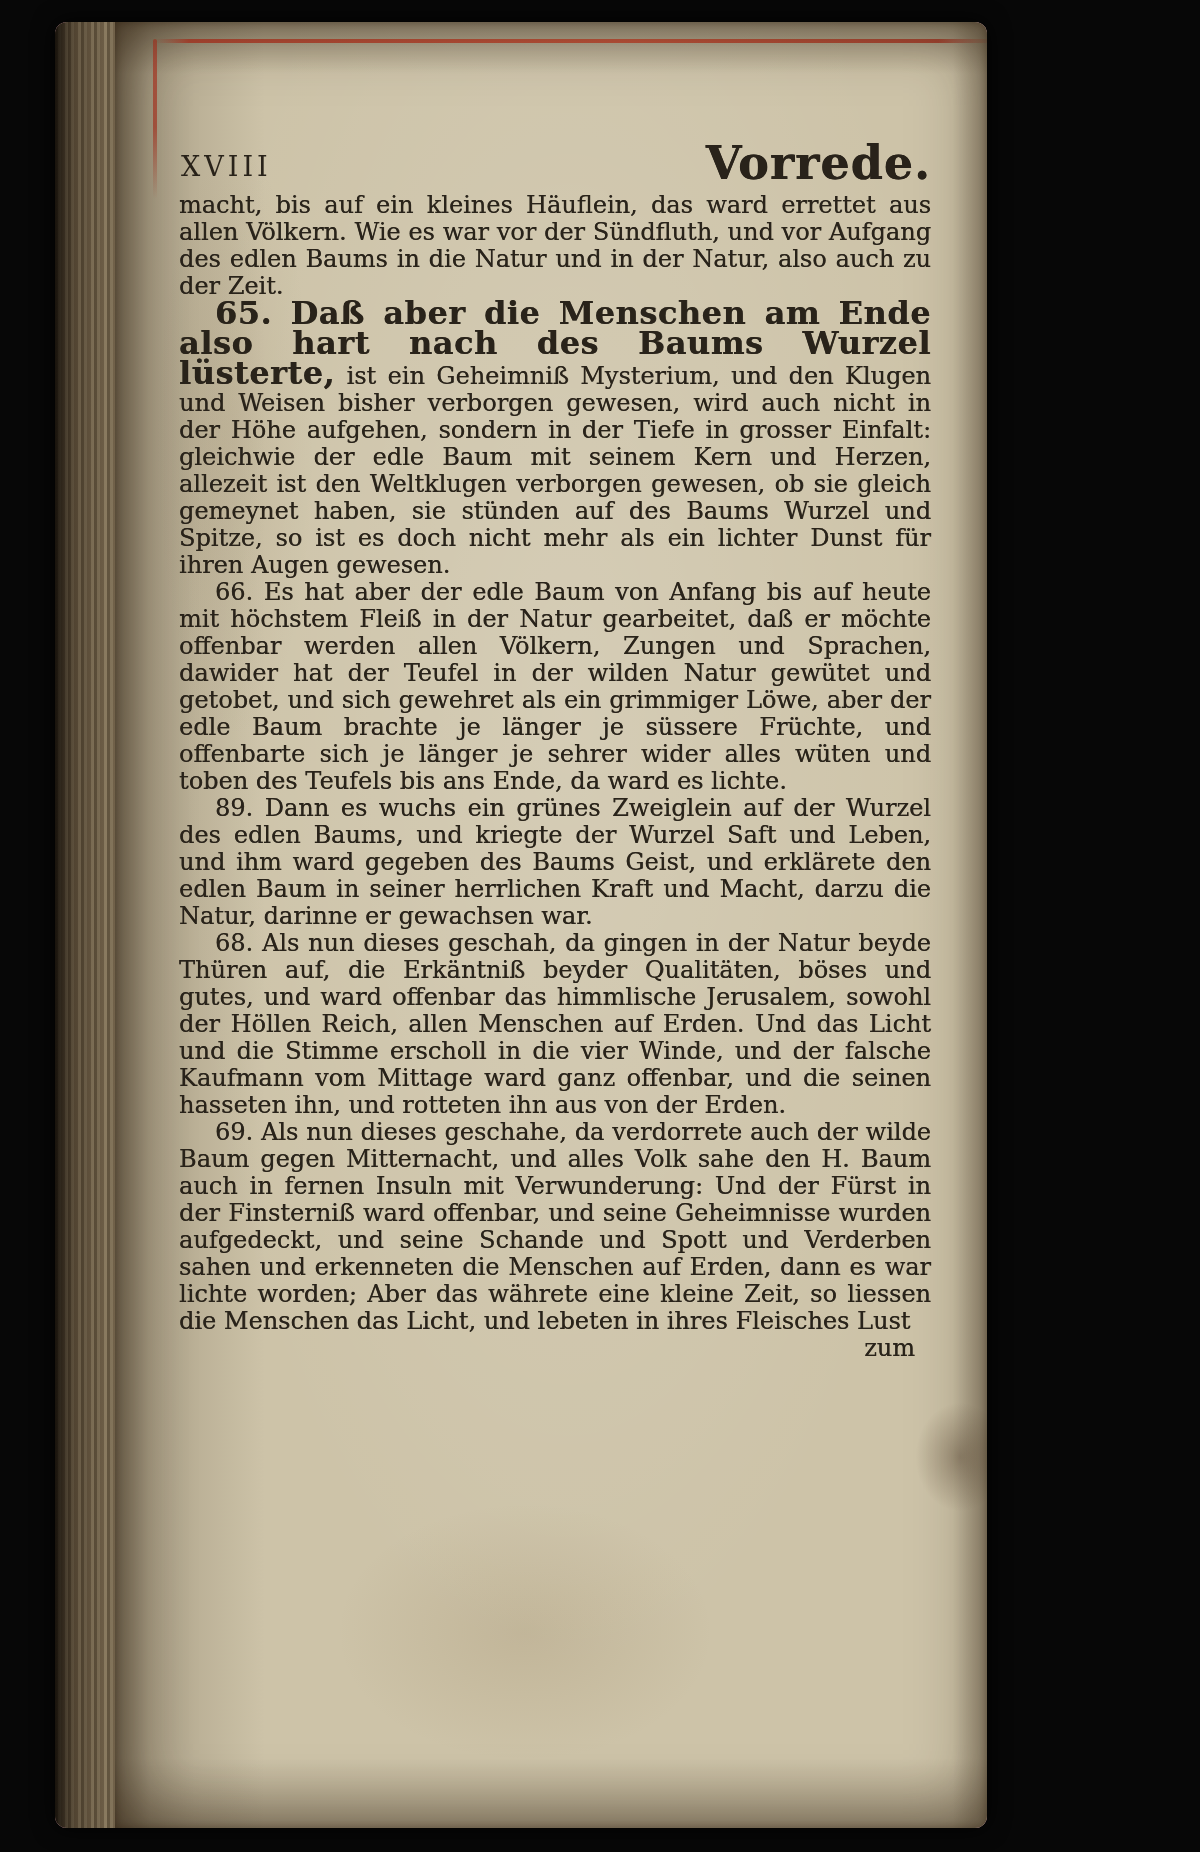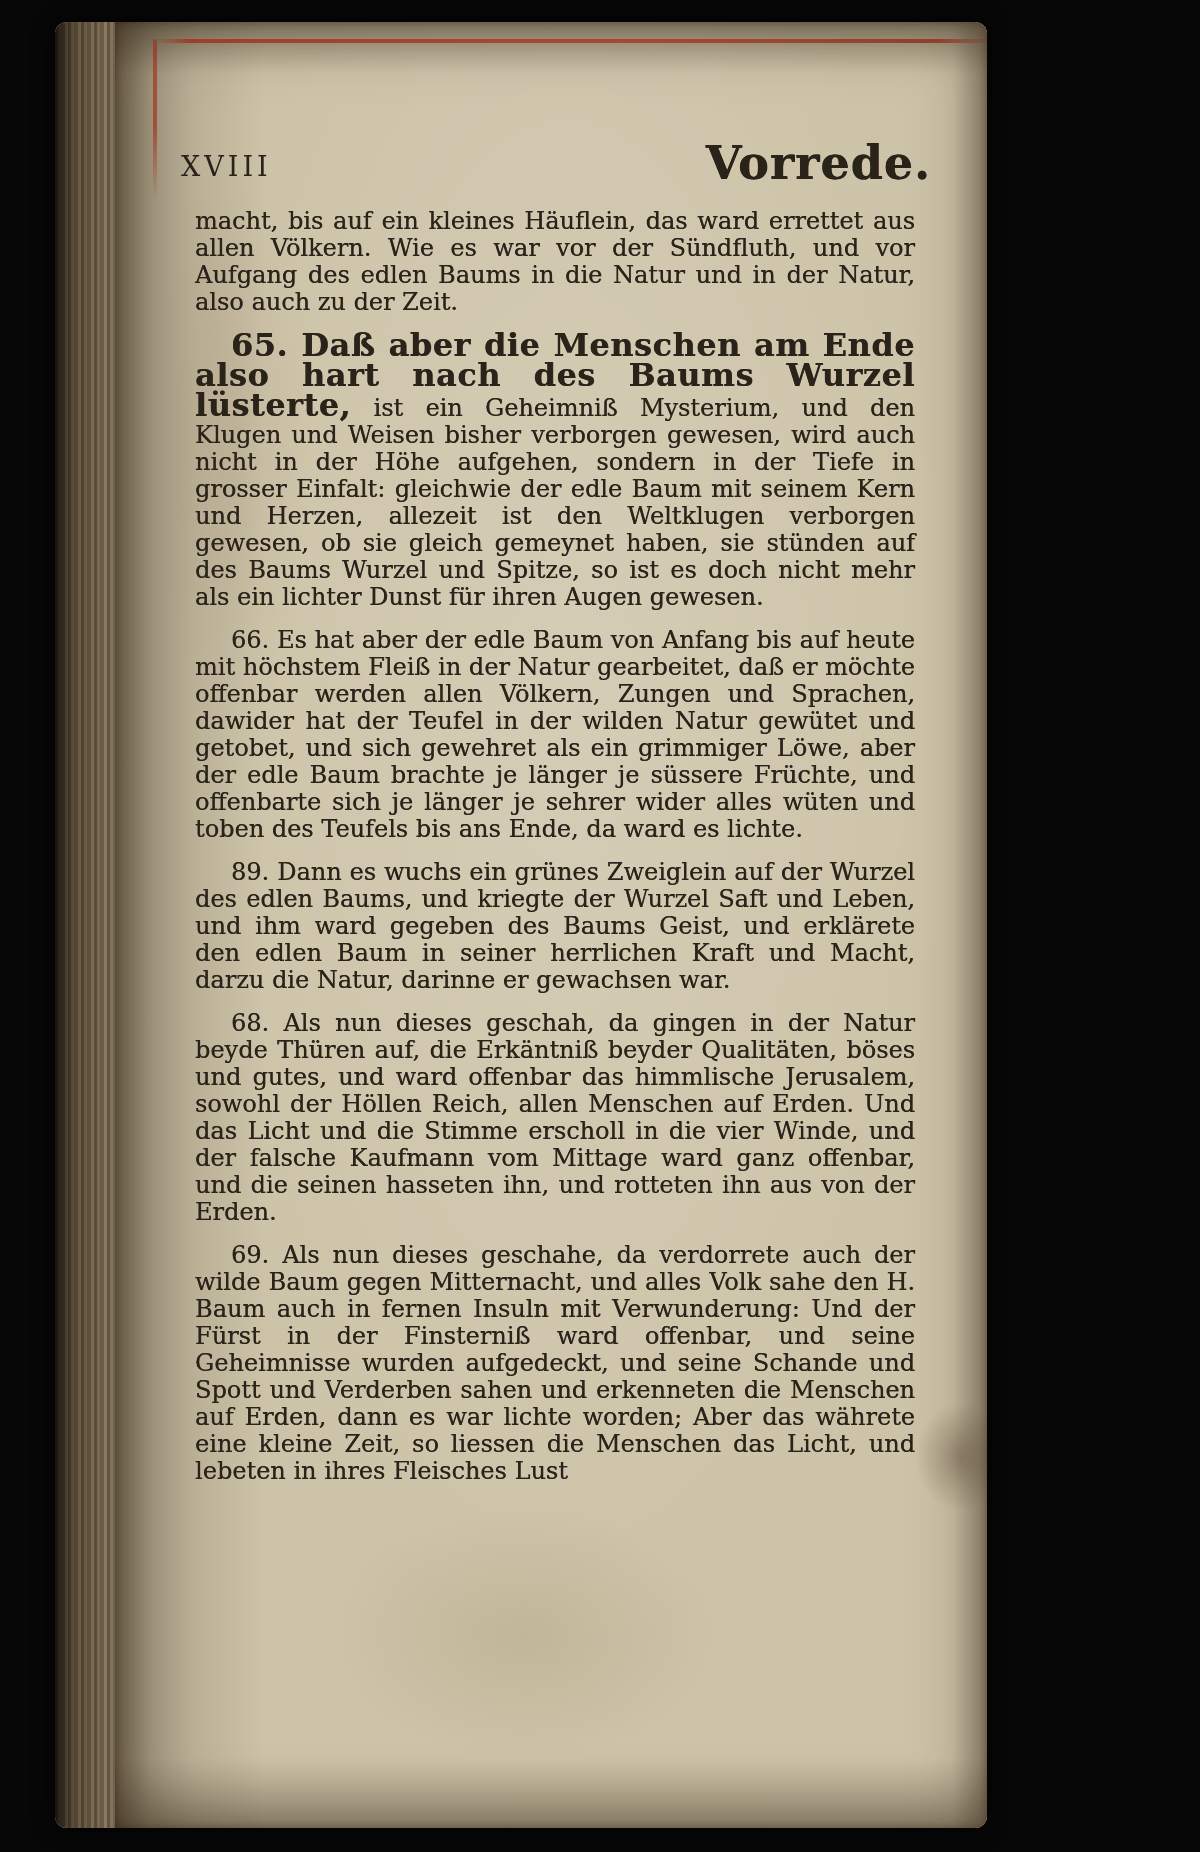--- a/index.html
+++ b/index.html
@@ -70,21 +70,21 @@
     position:absolute;left:0;right:0;bottom:2px;text-align:right;
     font-size:46px;font-weight:bold;letter-spacing:1px;
     text-shadow:0.4px 0 0 currentColor;
   }
   .page-body{
     font-size:24px;line-height:27px;
     text-align:justify;
     text-shadow:0.3px 0 0 rgba(41,35,26,0.8);
     hyphens:auto;
   }
-  .para{margin:16px;text-indent:1.5em;}
+  .para{margin:0;text-indent:1.5em;}
   .para.first{text-indent:0;}
   .lead{
     font-weight:bold;font-size:32px;letter-spacing:0.5px;
   }
   .catchword{
     text-align:right;padding-right:16px;
   }
 </style>
 </head>
 <body>
@@ -110,18 +110,19 @@
         <p class="para"><span class="lead">65. Daß aber die Menschen am Ende also hart nach des Baums Wurzel lüsterte,</span> <span>ist ein Geheimniß Mysterium, und den Klugen und Weisen bisher verborgen gewesen, wird auch nicht in der Höhe aufgehen, sondern in der Tiefe in grosser Einfalt: gleichwie der edle Baum mit seinem Kern und Herzen, allezeit ist den Weltklugen verborgen gewesen, ob sie gleich gemeynet haben, sie stünden auf des Baums Wurzel und Spitze, so ist es doch nicht mehr als ein lichter Dunst für ihren Augen gewesen.</span></p>
 
         <p class="para"><span>66. Es hat aber der edle Baum von Anfang bis auf heute mit höchstem Fleiß in der Natur gearbeitet, daß er möchte offenbar werden allen Völkern, Zungen und Sprachen, dawider hat der Teufel in der wilden Natur gewütet und getobet, und sich gewehret als ein grimmiger Löwe, aber der edle Baum brachte je länger je süssere Früchte, und offenbarte sich je länger je sehrer wider alles wüten und toben des Teufels bis ans Ende, da ward es lichte.</span></p>
 
         <p class="para"><span>89. Dann es wuchs ein grünes Zweiglein auf der Wurzel des edlen Baums, und kriegte der Wurzel Saft und Leben, und ihm ward gegeben des Baums Geist, und erklärete den edlen Baum in seiner herrlichen Kraft und Macht, darzu die Natur, darinne er gewachsen war.</span></p>
 
         <p class="para"><span>68. Als nun dieses geschah, da gingen in der Natur beyde Thüren auf, die Erkäntniß beyder Qualitäten, böses und gutes, und ward offenbar das himmlische Jerusalem, sowohl der Höllen Reich, allen Menschen auf Erden. Und das Licht und die Stimme erscholl in die vier Winde, und der falsche Kaufmann vom Mittage ward ganz offenbar, und die seinen hasseten ihn, und rotteten ihn aus von der Erden.</span></p>
 
         <p class="para"><span>69. Als nun dieses geschahe, da verdorrete auch der wilde Baum gegen Mitternacht, und alles Volk sahe den H. Baum auch in fernen Insuln mit Verwunderung: Und der Fürst in der Finsterniß ward offenbar, und seine Geheimnisse wurden aufgedeckt, und seine Schande und Spott und Verderben sahen und erkenneten die Menschen auf Erden, dann es war lichte worden; Aber das währete eine kleine Zeit, so liessen die Menschen das Licht, und lebeten in ihres Fleisches Lust</span></p>
 
+        <div class="catchword">zum</div>
       </div>
     </div>
 
     <div class="vignette"></div>
   </div>
 </div>
 
 </body></html>

